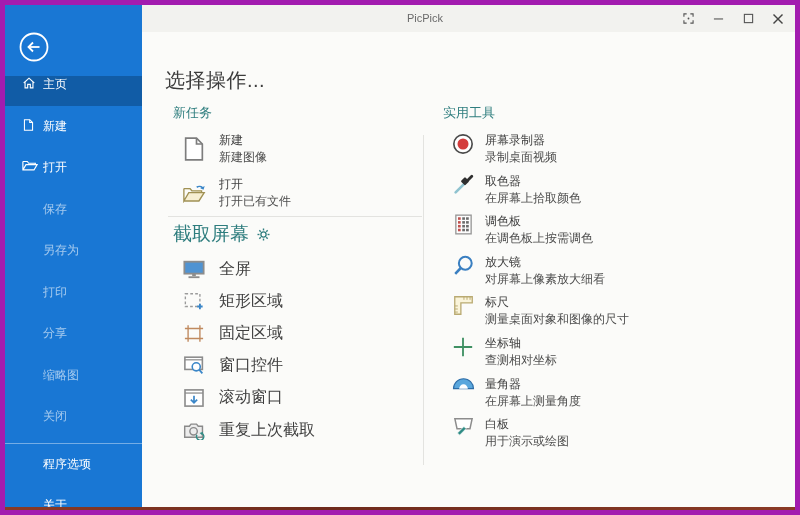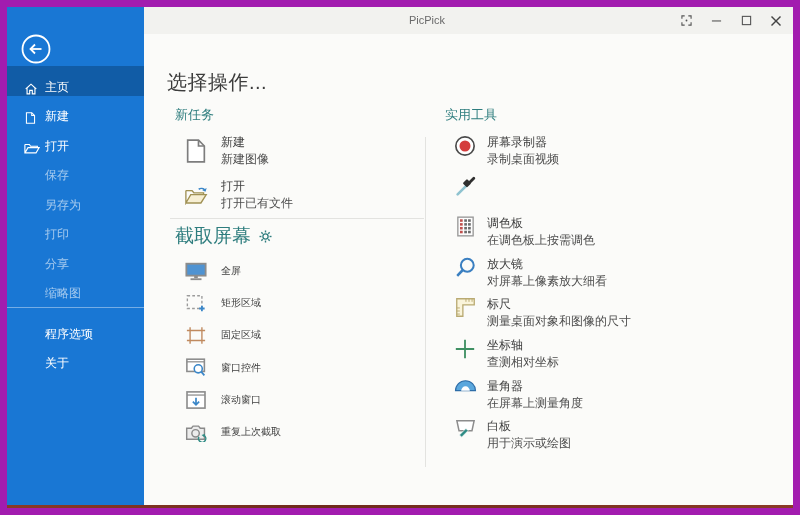--- a/index.html
+++ b/index.html
@@ -1,35 +1,35 @@
 <!DOCTYPE html>
 <html><head>
 <meta charset="utf-8">
 <style>
   html,body{margin:0;padding:0;background:#ffffff;}
   #window{
     position:relative;width:800px;height:515px;box-sizing:border-box;
-    background:#fbfbf9;border:7px solid #a21caf;overflow:hidden;
+    background:#fbfbf9;border:5px solid #a21caf;overflow:hidden;
     font-family:"Liberation Sans","DejaVu Sans",sans-serif;
     -webkit-font-smoothing:antialiased;
   }
   
   .titlebar{position:absolute;left:137px;top:0;right:0;height:27px;background:#f2f2ef;}
   .win-title{position:absolute;left:420px;top:7px;transform:translateX(-50%);
     font-size:11px;color:#6a6a6a;white-space:nowrap;}
   .controls{position:absolute;right:2px;top:0;height:27px;display:flex;}
   .ctrl{width:30px;height:27px;display:flex;align-items:center;justify-content:center;
     background:transparent;border:none;padding:0;cursor:pointer;}
   
   .sidebar{position:absolute;left:0;top:0;width:137px;height:100%;background:#1977d4;}
   .back-btn{position:absolute;left:13px;top:26px;width:32px;height:32px;cursor:pointer;
     background:transparent;border:none;padding:0;}
   .nav{position:absolute;left:0;top:59px;width:100%;}
-  .nav-item{height:29.5px;display:flex;align-items:flex-end;padding-left:17px;
-    color:#ffffff;font-size:12px;cursor:pointer;}
+  .nav-item{height:29.5px;display:flex;align-items:flex-start;padding-left:17px;
+    color:#ffffff;font-size:12px;cursor:pointer;margin-top:12px;}
   .nav-item .nav-icon{width:21px;display:flex;align-items:center;}
   .nav-item.noicon{padding-left:38px;}
   .nav-item.dim{color:rgba(255,255,255,0.6);}
   .nav-item.selected{background:#115ca6;}
   .nav-sep{height:1px;background:rgba(255,255,255,0.4);margin:5px 0;}
   
   .page-title{position:absolute;left:160px;top:63px;font-size:20px;line-height:24px;
     color:#3c3c3c;font-weight:500;letter-spacing:0.5px;}
   .section-title{position:absolute;font-size:13px;line-height:16px;color:#2e7d7e;}
   .cap-header{position:absolute;left:168px;top:221px;display:flex;align-items:center;gap:8px;}
@@ -38,21 +38,21 @@
   .task-row{position:absolute;left:177px;display:flex;align-items:center;height:36px;cursor:pointer;}
   .task-icon{width:24px;display:flex;justify-content:center;align-items:center;}
   .two-line{margin-left:13px;}
   .item-title{font-size:12px;line-height:15px;color:#3f3f3f;}
   .item-sub{font-size:12px;line-height:15px;color:#4d4d4d;margin-top:2px;}
   .sep-h{position:absolute;left:163px;top:211px;width:254px;height:1px;background:#e3e3e0;}
   .col-divider{position:absolute;left:418px;top:130px;width:1px;height:330px;background:#e3e3e0;}
   .cap-list{position:absolute;left:177px;top:248px;width:238px;}
   .cap-row{height:32.2px;display:flex;align-items:center;cursor:pointer;}
   .cap-icon{width:24px;display:flex;justify-content:center;align-items:center;}
-  .cap-label{margin-left:13px;font-size:10px;color:#3f3f3f;}
+  .cap-label{margin-left:13px;font-size:16px;color:#3f3f3f;}
   .tool-list{position:absolute;left:445px;top:128px;width:330px;}
   .tool-row{height:40.6px;display:flex;align-items:flex-start;cursor:pointer;}
   .tool-icon{width:26px;display:flex;justify-content:center;align-items:center;}
   .bottom-edge{position:absolute;left:0;bottom:0;width:100%;height:3px;
     background:linear-gradient(90deg,#8a3a26,#6e2a1c 40%,#8a3a26);}
   svg{display:block;}
 </style>
 </head>
 <body>
 
@@ -142,20 +142,23 @@
         <span class="nav-label">另存为</span>
       </div>
       <div class="nav-item noicon dim">
         <span class="nav-label">打印</span>
       </div>
       <div class="nav-item noicon dim">
         <span class="nav-label">分享</span>
       </div>
       <div class="nav-item noicon dim">
         <span class="nav-label">缩略图</span>
+      </div>
+      <div class="nav-item noicon dim">
+        <span class="nav-label">关闭</span>
       </div>
       <div class="nav-sep"></div>
       <div class="nav-item noicon">
         <span class="nav-label">程序选项</span>
       </div>
       <div class="nav-item noicon">
         <span class="nav-label">关于</span>
       </div>
     </div>
   </div>
@@ -294,20 +297,24 @@
         <span class="item-sub" style="display:block">录制桌面视频</span>
       </span>
     </div>
     <div class="tool-row">
       <span class="tool-icon">
         <svg width="21" height="21" viewBox="0 0 24 24">
           <line x1="3" y1="21" x2="12.5" y2="11.5" stroke="#8fc3d0" stroke-width="3" stroke-linecap="round"></line>
           <rect x="10.2" y="4.8" width="7" height="7" rx="1.2" transform="rotate(45 13.7 8.3)" fill="#2f2f2f"></rect>
           <line x1="17.5" y1="6.5" x2="21.5" y2="2.5" stroke="#2f2f2f" stroke-width="3.2" stroke-linecap="round"></line>
         </svg>
+      </span>
+      <span class="two-line" style="margin-left:9px;">
+        <span class="item-title" style="display:block">取色器</span>
+        <span class="item-sub" style="display:block">在屏幕上拾取颜色</span>
       </span>
     </div>
     <div class="tool-row">
       <span class="tool-icon">
         <svg width="17" height="21" viewBox="0 0 20 24">
           <rect x="1" y="1" width="18" height="22" fill="#fdfdfd" stroke="#999" stroke-width="1.6"></rect>
           <g fill="#c0504d">
             <rect x="3.5" y="3.5" width="3.2" height="3"></rect>
               <rect x="3.5" y="8" width="3.2" height="3"></rect>
             <rect x="3.5" y="12.5" width="3.2" height="3"></rect>

